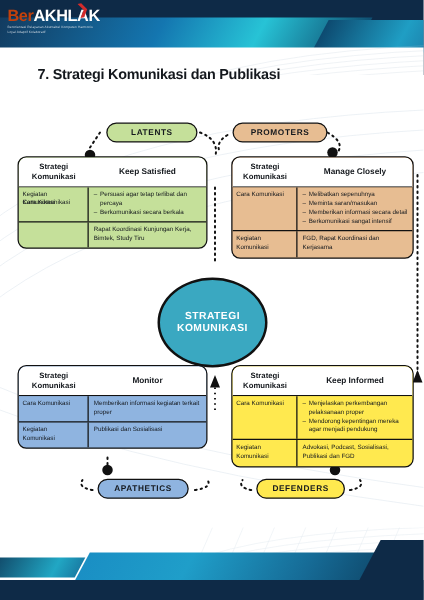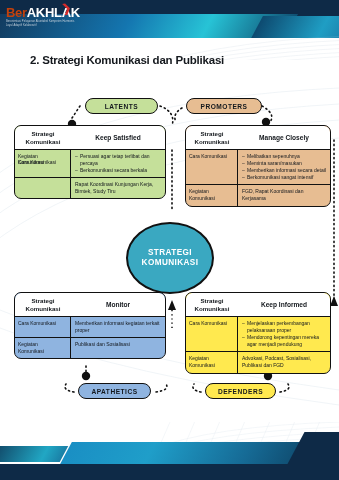--- a/index.html
+++ b/index.html
@@ -302,21 +302,21 @@
 </div>
 
 <div class="logo">
   <div class="logo-main">
     <span class="logo-ber">Ber</span><span class="logo-akhlak">AKHLAK</span>
     <span class="logo-arrow">❯</span>
   </div>
   <div class="logo-sub">Berorientasi Pelayanan  Akuntabel  Kompeten  Harmonis Loyal  Adaptif  Kolaboratif</div>
 </div>
 
-<div class="page-title">2. Strategi Komunikasi dan Publikasi</div>
+<div class="page-title">7. Strategi Komunikasi dan Publikasi</div>
 
 <svg class="bg-swoosh" viewBox="0 0 339 370">
   <g stroke="#cfdbe6" stroke-width="0.6" fill="none">
     <path d="M-10 120 Q90 40 339 28"></path>
     <path d="M-10 140 Q95 58 339 44"></path>
     <path d="M-10 160 Q100 76 339 60"></path>
     <path d="M-10 185 Q105 96 339 78"></path>
     <path d="M0 250 Q120 300 339 330"></path>
     <path d="M0 268 Q124 316 339 345"></path>
   </g>

